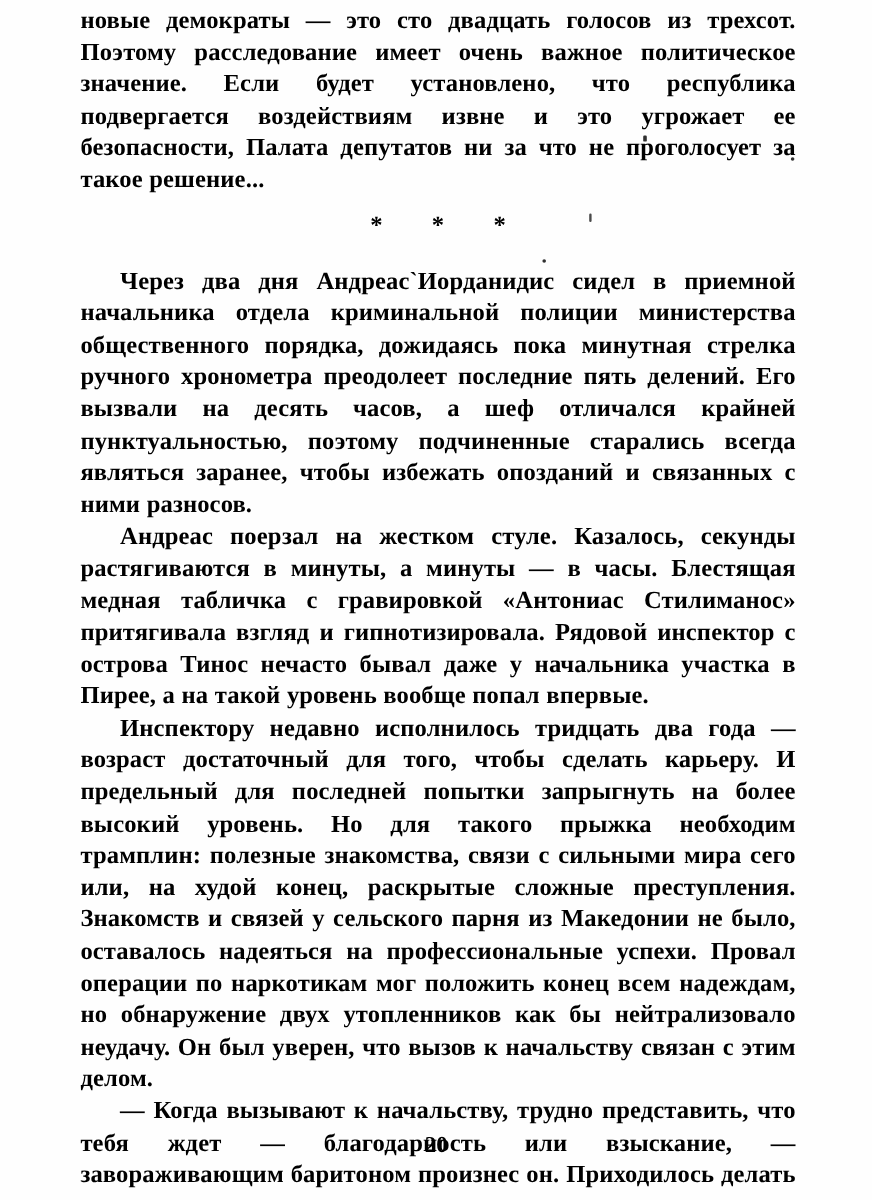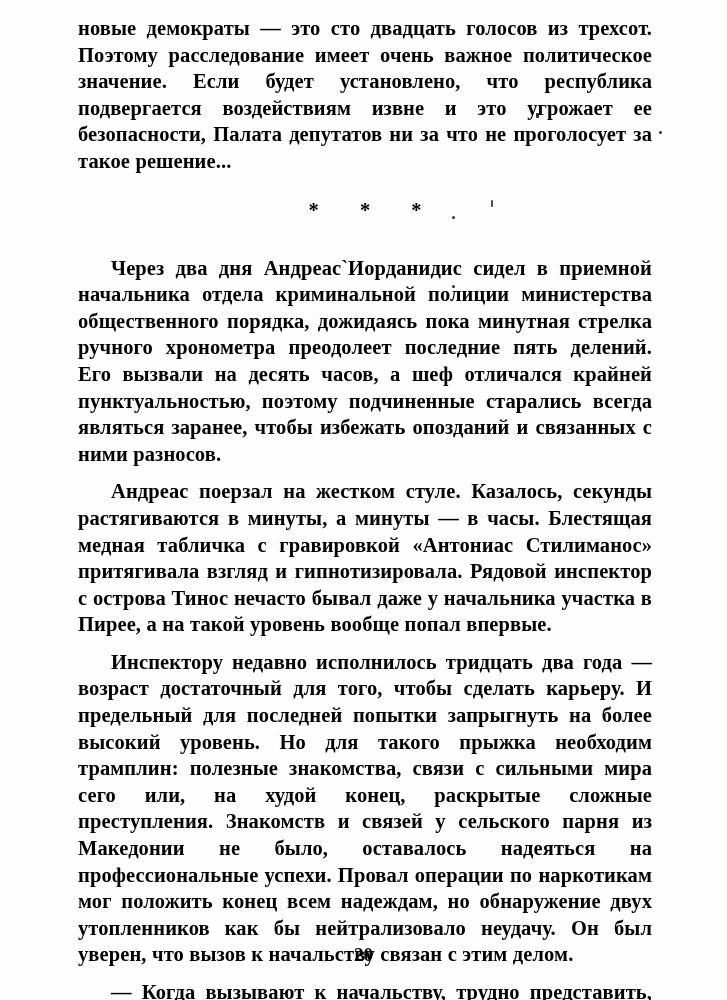--- a/index.html
+++ b/index.html
@@ -26,21 +26,21 @@
 
   
   #text-column {
     position: absolute;
     left: 67px;
     top: 0px;
     width: 596px;
   }
 
   .para {
-    margin: 11px;
+    margin: 0;
     font-size: 20.5px;
     line-height: 26.6px;
     text-align: justify;
     text-justify: inter-word;
     letter-spacing: 0.1px;
     word-spacing: 0.2px;
     hyphens: none;
     font-weight: 600;
   }
 

